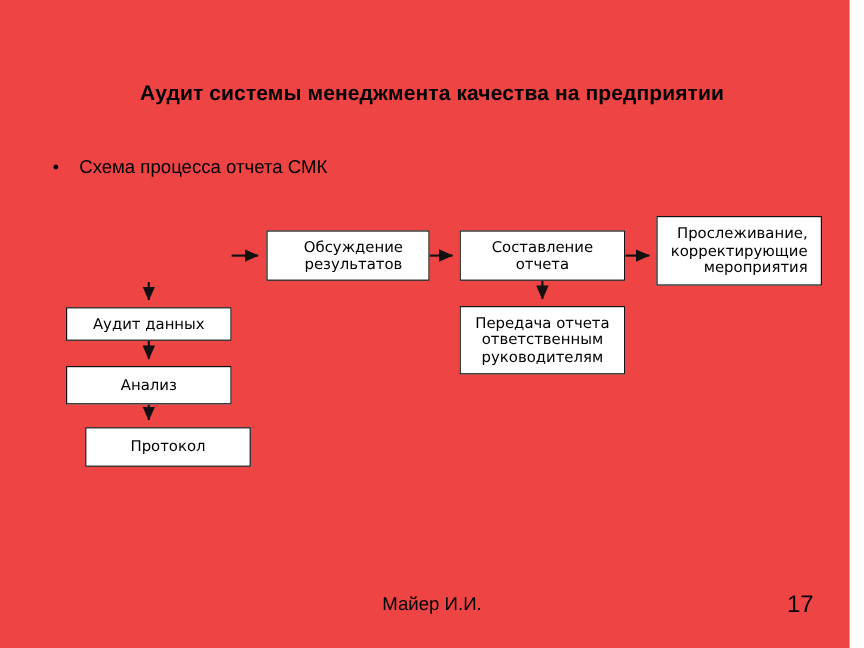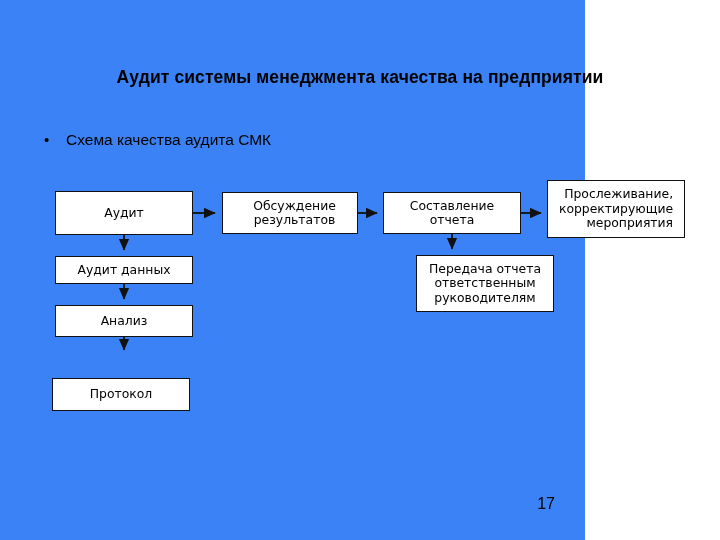--- a/index.html
+++ b/index.html
@@ -13,23 +13,23 @@
     background: #ffffff;
     font-family: "Liberation Sans", "DejaVu Sans", sans-serif;
     color: #000000;
     overflow: hidden;
     position: relative;
   }
 
   .slide {
     position: absolute;
     inset: 0;
-    width: 585px;
-    height: 540px;
-    background: #3b82f6;
+    width: 708px;
+    height: 540px;
+    background: #ef4444;
   }
 
   
   .slide-title {
     position: absolute;
     left: 0;
     top: 55px;
     width: 720px;
     text-align: center;
     font-size: 17.5px;
@@ -85,25 +85,25 @@
     line-height: 14.5px;
     color: #000000;
     padding: 1px 3px;
     white-space: pre-line;
   }
 
   
   #node-audit        { left: 55px;  top: 191px; width: 138px; height: 44px; }
   #node-data         { left: 55px;  top: 256px; width: 138px; height: 28px; }
   #node-analysis     { left: 55px;  top: 305px; width: 138px; height: 32px; }
-  #node-protocol     { left: 52px;  top: 356px; width: 138px; height: 33px; margin-top: 22px; }
+  #node-protocol     { left: 71px;  top: 356px; width: 138px; height: 33px; }
   #node-discussion   { left: 222px; top: 192px; width: 136px; height: 42px; padding-left: 12px; }
   #node-report       { left: 383px; top: 192px; width: 138px; height: 42px; }
   #node-tracking     { left: 547px; top: 180px; width: 138px; height: 58px; text-align: right; }
-  #node-transfer     { left: 383px; top: 255px; width: 138px; height: 57px; margin-left: 33px; }
+  #node-transfer     { left: 383px; top: 255px; width: 138px; height: 57px; }
 
   
   .connectors {
     position: absolute;
     left: 0;
     top: 0;
     width: 720px;
     height: 540px;
   }
 
@@ -114,35 +114,35 @@
     top: 494px;
     width: 720px;
     text-align: center;
     font-size: 15.5px;
     line-height: 20px;
   }
   .footer-page {
     position: absolute;
     right: 30px;
     top: 494px;
-    font-size: 16px;
+    font-size: 20px;
     line-height: 20px;
     text-align: right;
   }
 </style>
 </head>
 <body>
 
 <div class="slide">
 
   <h1 class="slide-title">Аудит системы менеджмента качества на предприятии</h1>
 
   <div class="bullet-row">
     <span class="bullet-dot">•</span>
-    <span class="bullet-text">Схема качества аудита СМК</span>
+    <span class="bullet-text">Схема процесса отчета СМК</span>
   </div>
 
   <div class="diagram">
 
     <svg class="connectors" viewBox="0 0 720 540" width="720" height="540" xmlns="http://www.w3.org/2000/svg">
       <defs>
         <marker id="arrowhead" markerWidth="7" markerHeight="7" refX="6.2" refY="3.1" orient="auto" markerUnits="strokeWidth">
           <path d="M0,0.2 L6.6,3.1 L0,6.0 Z" fill="#111111"></path>
         </marker>
       </defs>
@@ -169,21 +169,20 @@
 
       <g>
         <line x1="521" y1="213" x2="541" y2="213" stroke="#111111" stroke-width="1.8" marker-end="url(#arrowhead)"></line>
       </g>
 
       <g>
         <line x1="452" y1="234" x2="452" y2="249" stroke="#111111" stroke-width="1.8" marker-end="url(#arrowhead)"></line>
       </g>
     </svg>
 
-    <div class="node" id="node-audit">Аудит</div>
 
     <div class="node" id="node-data">Аудит данных</div>
 
     <div class="node" id="node-analysis">Анализ</div>
 
     <div class="node" id="node-protocol">Протокол</div>
 
     <div class="node" id="node-discussion">Обсуждение
 результатов</div>
 
@@ -193,16 +192,17 @@
     <div class="node" id="node-tracking">Прослеживание,
 корректирующие
 мероприятия</div>
 
     <div class="node" id="node-transfer">Передача отчета
 ответственным
 руководителям</div>
 
   </div>
 
+  <div class="footer-author">Майер И.И.</div>
 
   <div class="footer-page">17</div>
 
 </div>
 
 </body></html>

